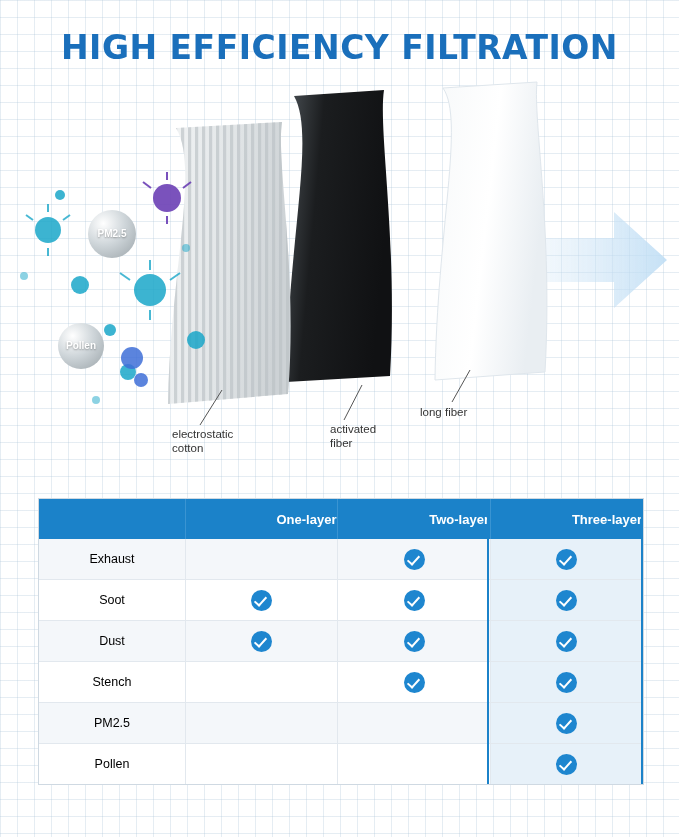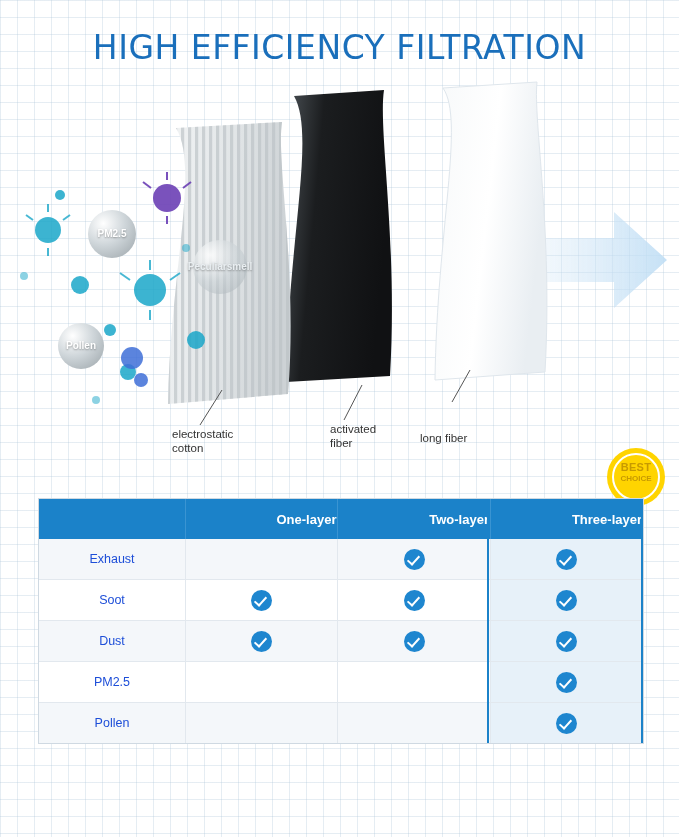--- a/index.html
+++ b/index.html
@@ -21,21 +21,21 @@
       #ffffff;
   }
   
   #title {
     position: absolute;
     top: 28px;
     left: 0;
     width: 679px;
     text-align: center;
     font-size: 33px;
-    font-weight: normal;
+    font-weight: bold;
     letter-spacing: 0.5px;
     color: #1a6fbb;
     font-family: "DejaVu Sans", sans-serif;
   }
   
   #illustration {
     position: absolute;
     top: 80px;
     left: 0;
     width: 679px;
@@ -139,21 +139,21 @@
     font-weight: bold;
     height: 38px;
     border-right: 1px solid #3a94d2;
     text-align: right;
   }
   thead th:last-child { border-right: none; }
   thead th.blank { background: #1b82c9; }
   tbody td {
     height: 38px;
     font-size: 12.5px;
-    color: #1d4ed8;
+    color: #000000;
     text-align: center;
     border-bottom: 1px solid #e2e8ee;
     border-right: 1px solid #e2e8ee;
   }
   tbody tr:last-child td { border-bottom: none; }
   tbody td:last-child { border-right: none; }
   tbody tr:nth-child(odd) td { background: #f4f7fa; }
   tbody tr:nth-child(even) td { background: #ffffff; }
   td.col-three, th.col-three {
     box-shadow: inset 0 0 0 0 transparent;
@@ -288,57 +288,42 @@
           <circle cx="96" cy="320" r="4"></circle>
         <circle cx="186" cy="168" r="4"></circle>
           <circle cx="64" cy="268" r="3"></circle>
       </g>
     </svg>
 
     <div class="bubble-label" style="left:88px;top:130px;width:48px;height:48px;background:radial-gradient(circle at 32% 28%, #ffffff 0%, #cfd6da 45%, #9aa3a8 100%);color:#ffffff;">PM2.5</div>
 
     <div class="bubble-label" style="left:58px;top:243px;width:46px;height:46px;background:radial-gradient(circle at 32% 28%, #ffffff 0%, #cfd6da 45%, #9aa3a8 100%);color:#ffffff;">Pollen</div>
 
-    <div class="bubble-label" style="left:193px;top:160px;width:54px;height:54px;background:radial-gradient(circle at 32% 28%, rgba(255,255,255,.85) 0%, rgba(200,208,212,.55) 50%, rgba(150,160,166,.45) 100%);color:#e9eef1;">
-      <span>Peculiar</span>
-        <br>
-      <span>smell</span>
-    </div>
 
     <svg style="position:absolute;left:0;top:0;width:679px;height:410px;">
       <line x1="200" y1="345" x2="222" y2="310" stroke="#555" stroke-width="1"></line>
       <line x1="344" y1="340" x2="362" y2="305" stroke="#555" stroke-width="1"></line>
       <line x1="452" y1="322" x2="470" y2="290" stroke="#555" stroke-width="1"></line>
     </svg>
 
     <div class="callout-text" style="left:172px;top:347px;">
       <span>electrostatic</span><br>
       <span>cotton</span>
     </div>
 
     <div class="callout-text" style="left:330px;top:342px;">
       <span>activated</span><br>
       <span>fiber</span>
     </div>
 
-    <div class="callout-text" style="left:420px;top:325px;margin-top:26px;">
+    <div class="callout-text" style="left:420px;top:325px;">
       <span>long fiber</span>
     </div>
   </div>
 
-  <div id="best-badge">
-    <svg viewBox="0 0 62 62" style="position:absolute;left:0;top:0;width:62px;height:62px;">
-      <circle cx="31" cy="31" r="29" fill="#ffd400"></circle>
-      <circle cx="31" cy="31" r="23" fill="none" stroke="#ffffff" stroke-width="2"></circle>
-    </svg>
-    <div class="badge-text">
-      <span>BEST</span>
-      <span class="sub">CHOICE</span>
-    </div>
-  </div>
 
   <div id="table-wrap">
     <table>
       <colgroup>
         <col style="width:146px">
         <col style="width:152px">
         <col style="width:152px">
         <col style="width:152px">
       </colgroup>
       <thead>
@@ -362,20 +347,26 @@
             <td><span class="check"></span></td>
             <td class="col-three"><span class="check"></span></td>
           </tr>
           <tr>
             <td>Dust</td>
             <td><span class="check"></span></td>
             <td><span class="check"></span></td>
             <td class="col-three"><span class="check"></span></td>
           </tr>
           <tr>
+            <td>Stench</td>
+            <td></td>
+            <td><span class="check"></span></td>
+            <td class="col-three"><span class="check"></span></td>
+          </tr>
+          <tr>
             <td>PM2.5</td>
             <td></td>
             <td></td>
             <td class="col-three"><span class="check"></span></td>
           </tr>
           <tr>
             <td>Pollen</td>
             <td></td>
             <td></td>
             <td class="col-three"><span class="check"></span></td>

